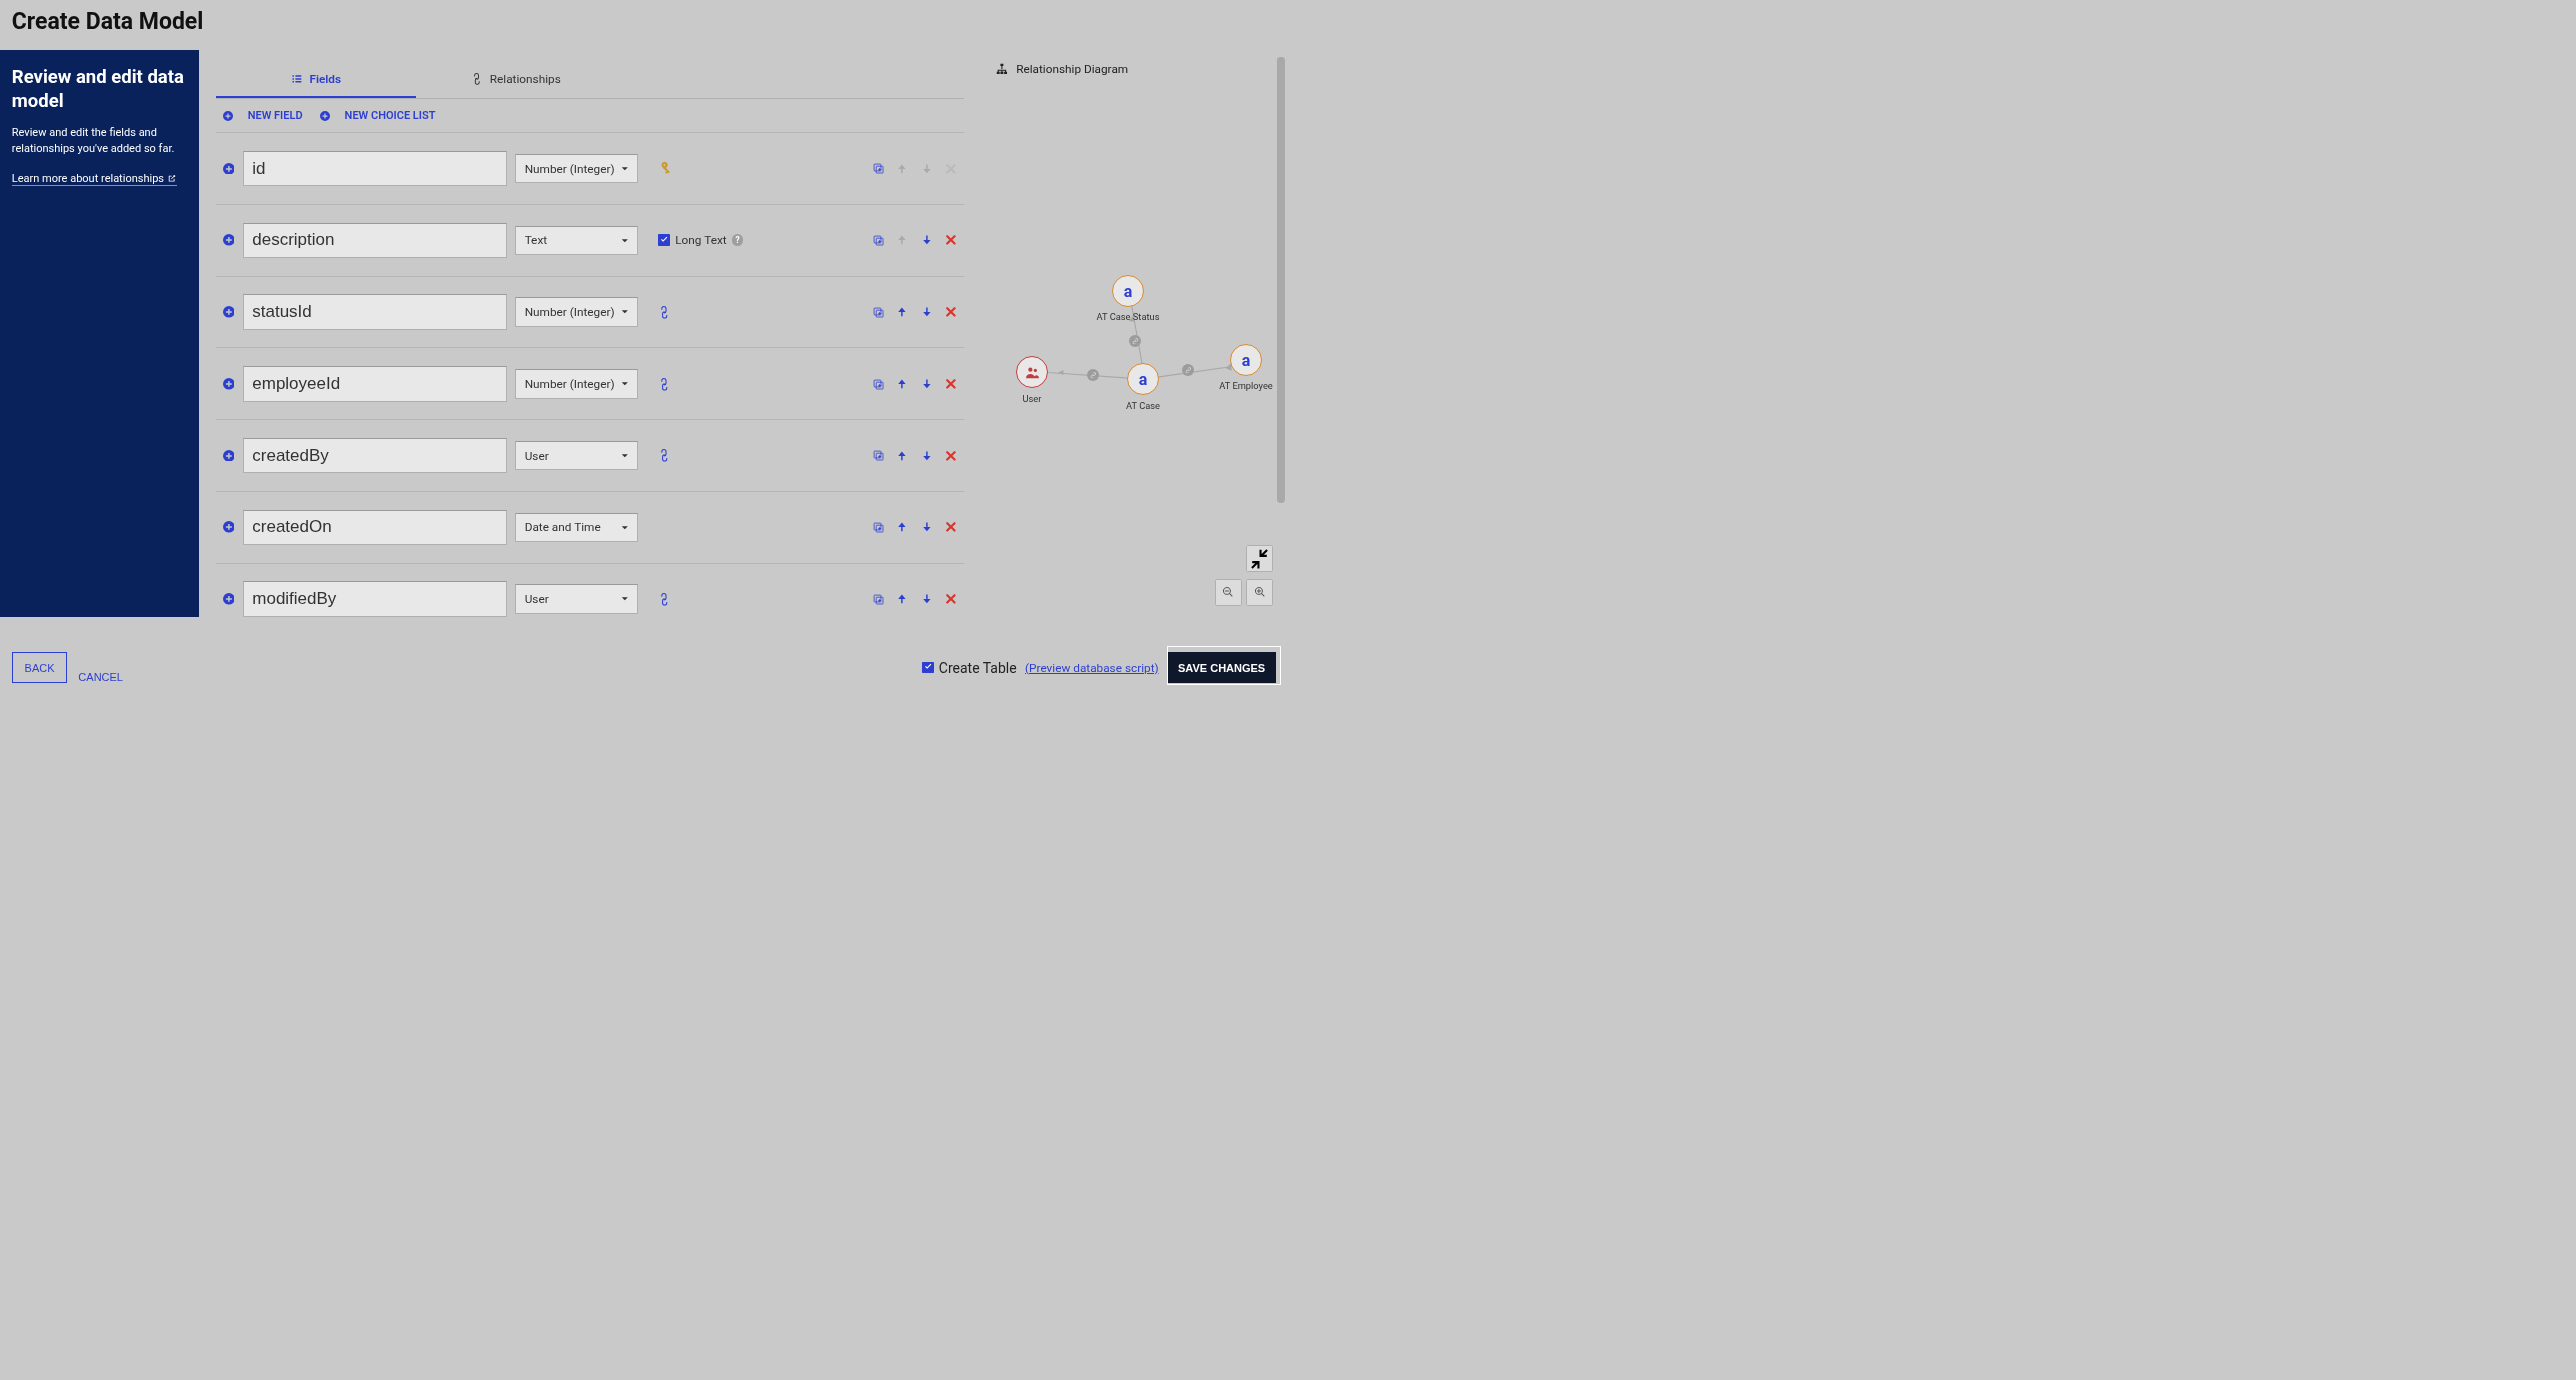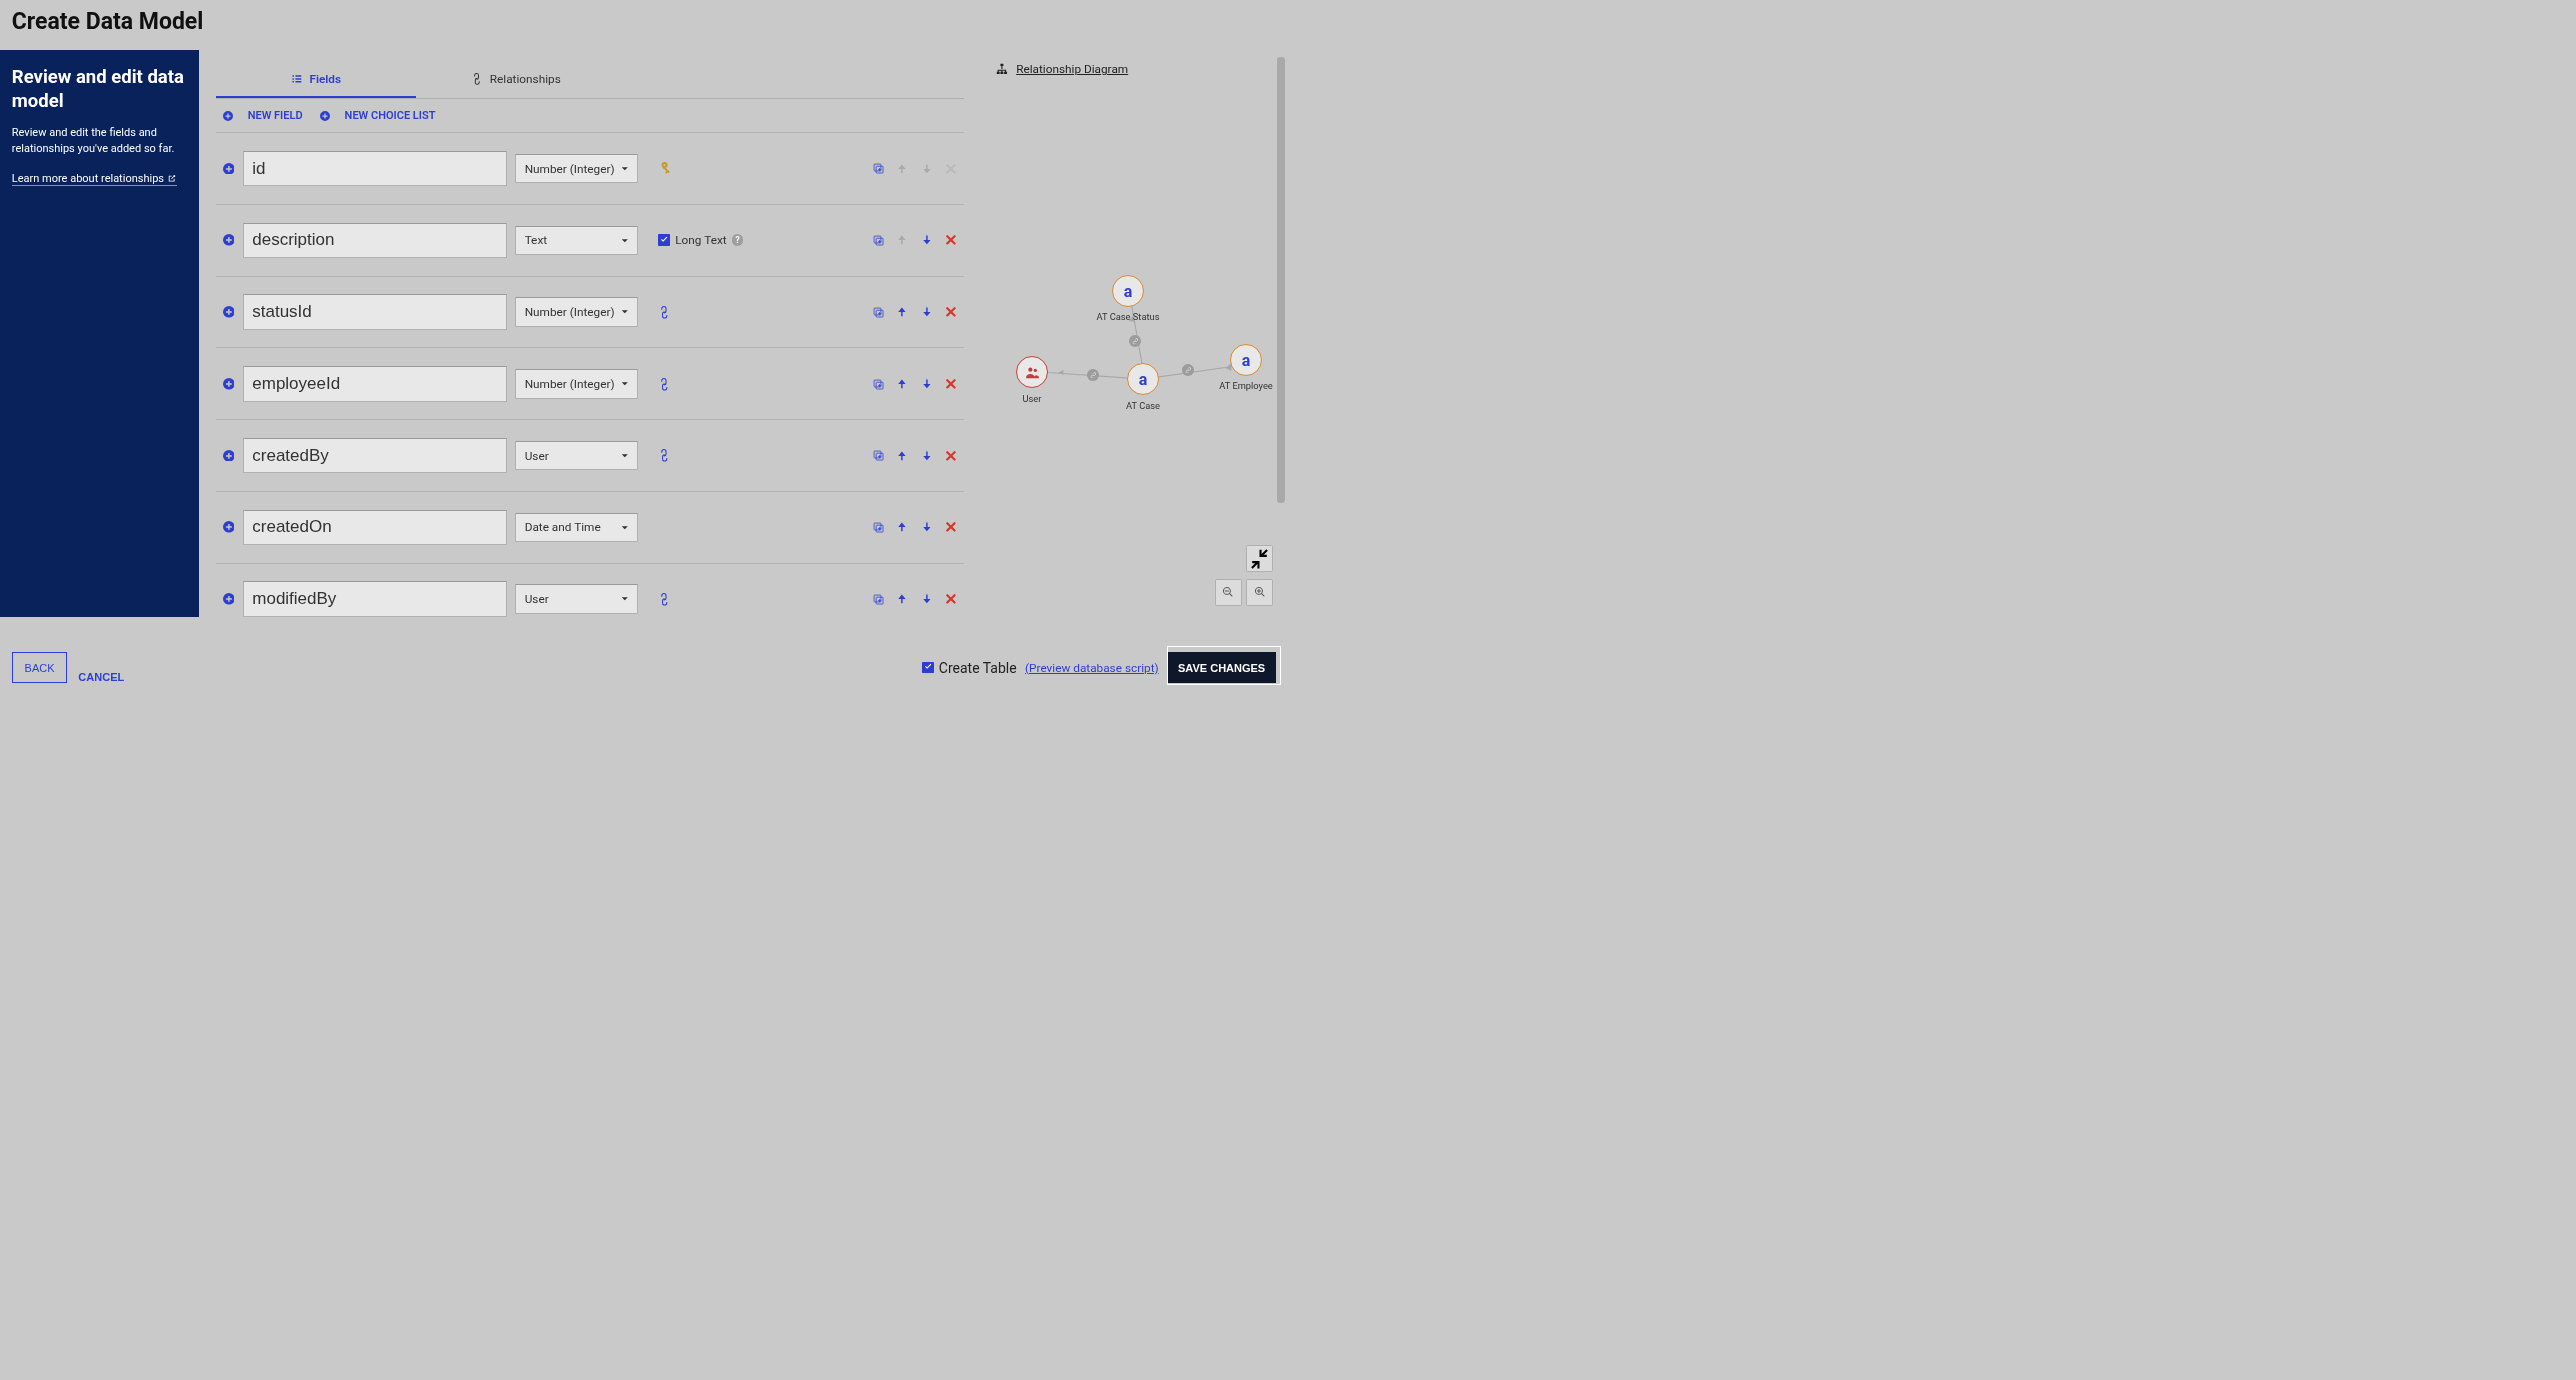--- a/index.html
+++ b/index.html
@@ -47,36 +47,36 @@
   .row-actions svg { width: 11.8px; height: 11.8px; }
   .c-blue { fill: #2d3fd0; }
   .c-grey { fill: #aaa; }
   .c-gold { fill: #c99b2f; }
   .dup-ico svg { width: 12.6px; height: 12.6px; fill: none; stroke: #2d3fd0; stroke-width: 1.5; }
   .help-circle { width: 11.8px; height: 11.8px; background: #9e9e9e; border-radius: 50%; display: inline-flex; align-items: center; justify-content: center; font-size: 8.4px; color: #fff; font-weight: 700; }
   .link-icon { transform: rotate(-45deg); }
   .key-icon { transform: rotate(45deg); }
 
   .diagram { width: 307px; padding: 11.8px 15px 11.8px 15px; position: relative; flex-shrink: 0; }
-  .diagram-head { display: flex; align-items: center; gap: 8.4px; font-size: 11.8px; color: #222; text-decoration: underline; }
+  .diagram-head { display: flex; align-items: center; gap: 8.4px; font-size: 11.8px; color: #222; }
   .diagram-head svg { width: 11.8px; height: 11.8px; fill: #222; }
   .diagram-canvas { position: absolute; top: 40px; left: 0; right: 0; bottom: 0; }
   .node { position: absolute; width: 32px; height: 32px; border-radius: 50%; border: 1.7px solid; display: flex; align-items: center; justify-content: center; background: #e8e8e8; font-weight: 700; font-size: 16px; }
   .node-label { position: absolute; font-size: 9.3px; color: #333; white-space: nowrap; transform: translateX(-50%); }
   .edge-dot { position: absolute; width: 11.8px; height: 11.8px; border-radius: 50%; background: #9c9c9c; display: flex; align-items: center; justify-content: center; }
   .edge-dot svg { width: 6.7px; height: 6.7px; fill: #e8e8e8; }
   .zoom-ctl { position: absolute; right: 15px; bottom: 11.8px; display: flex; gap: 4.2px; }
   .zoom-ctl button { width: 27px; height: 27px; border: 0.8px solid #b0b0b0; background: #dcdcdc; display: flex; align-items: center; justify-content: center; cursor: pointer; border-radius: 1.7px; }
   .zoom-ctl svg { width: 11.8px; height: 11.8px; fill: #555; }
   .fit-btn { position: absolute; right: 15px; bottom: 45px; }
   .fit-btn button { width: 27px; height: 27px; border: 0.8px solid #b0b0b0; background: #dcdcdc; display: flex; align-items: center; justify-content: center; cursor: pointer; border-radius: 1.7px; }
   
   .footer { position: absolute; bottom: 0; left: 0; right: 0; height: 45px; display: flex; align-items: center; padding: 0 11.8px; background: transparent; }
   .btn-outline { border: 0.8px solid #2d3fd0; padding: 8.4px 11.8px; font-size: 11px; font-weight: 400; color: #2d3fd0; background: transparent; cursor: pointer; margin-right: 11px; }
-  .btn-text { font-size: 11px; font-weight: 700; color: #2d3fd0; background: transparent; border: none; cursor: pointer; margin-top: 18px; }
+  .btn-text { font-size: 11px; font-weight: 400; color: #2d3fd0; background: transparent; border: none; cursor: pointer; margin-top: 18px; }
   .footer-right { margin-left: auto; display: flex; align-items: center; gap: 8.4px; }
   .footer-right label { display: flex; align-items: center; gap: 5px; font-size: 14px; color: #222; }
   .footer-right a { color: #2d3fd0; font-size: 11.8px; text-decoration: underline; }
   .btn-primary { background: #0f172a; color: #fff; font-size: 11px; font-weight: 700; padding: 9.3px 11px; border: none; cursor: pointer; }
   .highlight-box { position: absolute; right: 6.7px; bottom: 5px; width: 114px; height: 39px; border: 1.7px solid #fff; background: transparent; pointer-events: none; }
 
   svg.edge-line { position:absolute; overflow: visible; pointer-events:none; }
 </style>
 </head>
 <body>

